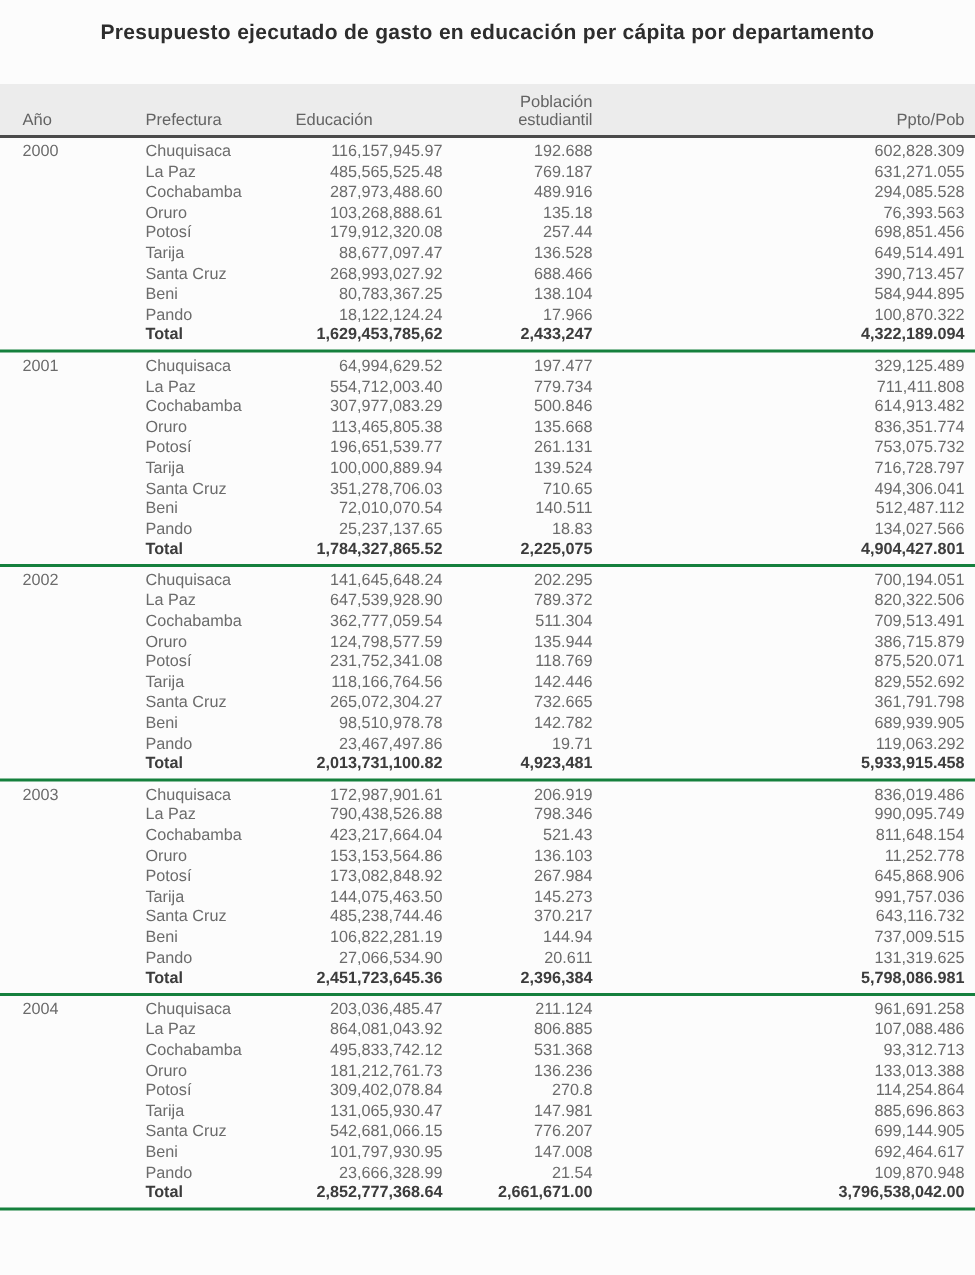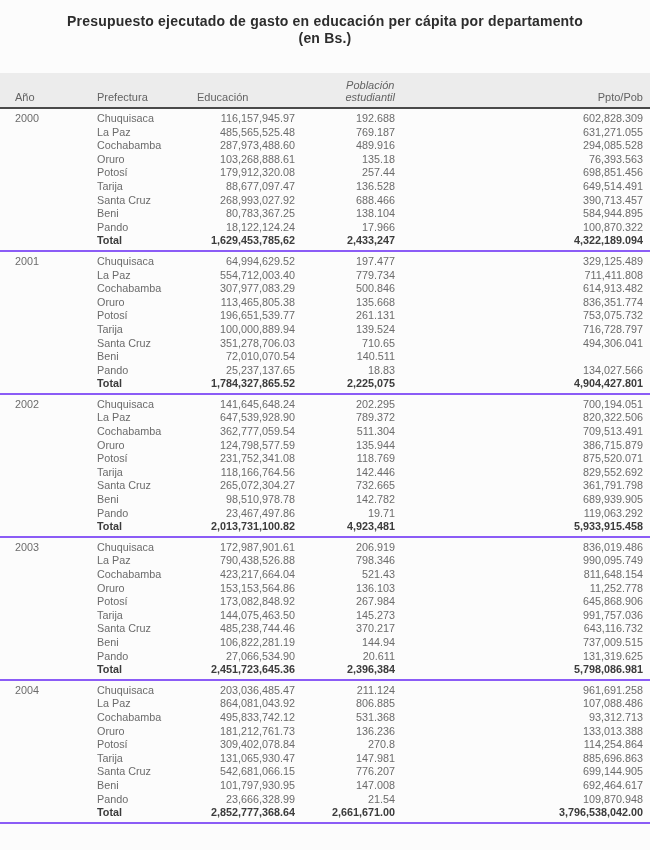--- a/index.html
+++ b/index.html
@@ -32,40 +32,39 @@
     margin-top:26px;
     background:#ececec;
     border-bottom:2px solid #4a4a4a;
     padding-top:7px; padding-bottom:4px;
     align-items:end;
     font-size:11px;
     color:#636363;
   }
   .h-edu { text-align:left; padding-right:12px; }
   .h-pop { text-align:right; line-height:11.5px; }
-  .h-pop .pop-inner { display:inline-block; text-align:center;font-style:italic; }
+  .h-pop .pop-inner { display:inline-block; text-align:right; }
   .h-ratio { text-align:right; }
 
   .section {
-    border-bottom:2px solid #8b5cf6;
+    border-bottom:2px solid #15803d;
     padding-top:3px; padding-bottom:2px;
   }
   .data-row { font-size:10.8px; line-height:13.6px; }
   .cell-year { color:#6b6b6b; }
   .cell-edu, .cell-pop, .cell-ratio { text-align:right; }
   .total-row { font-weight:bold; color:#3c3c3c; }
 </style>
 </head>
 <body>
 
 <div class="page">
 
   <div class="title-block">
     <div class="title-line1">Presupuesto ejecutado de gasto en educación per cápita por departamento</div>
-    <div class="title-line2">(en Bs.)</div>
   </div>
 
   <div class="grid-row header-row" style="background: rgb(236, 236, 236);">
     <div class="h-year">Año</div>
     <div class="h-pref">Prefectura</div>
     <div class="h-edu">Educación</div>
     <div class="h-pop">
       <span class="pop-inner"><span>Población</span><br>
       <span>estudiantil</span></span>
     </div>
@@ -193,20 +192,21 @@
           <div class="cell-pref">Santa Cruz</div>
           <div class="cell-edu">351,278,706.03</div>
           <div class="cell-pop">710.65</div>
           <div class="cell-ratio">494,306.041</div>
         </div>
         <div class="grid-row data-row">
           <div class="cell-year"></div>
           <div class="cell-pref">Beni</div>
           <div class="cell-edu">72,010,070.54</div>
           <div class="cell-pop">140.511</div>
+          <div class="cell-ratio">512,487.112</div>
         </div>
         <div class="grid-row data-row">
           <div class="cell-year"></div>
           <div class="cell-pref">Pando</div>
           <div class="cell-edu">25,237,137.65</div>
           <div class="cell-pop">18.83</div>
           <div class="cell-ratio">134,027.566</div>
         </div>
         <div class="grid-row data-row total-row">
           <div class="cell-year"></div>

